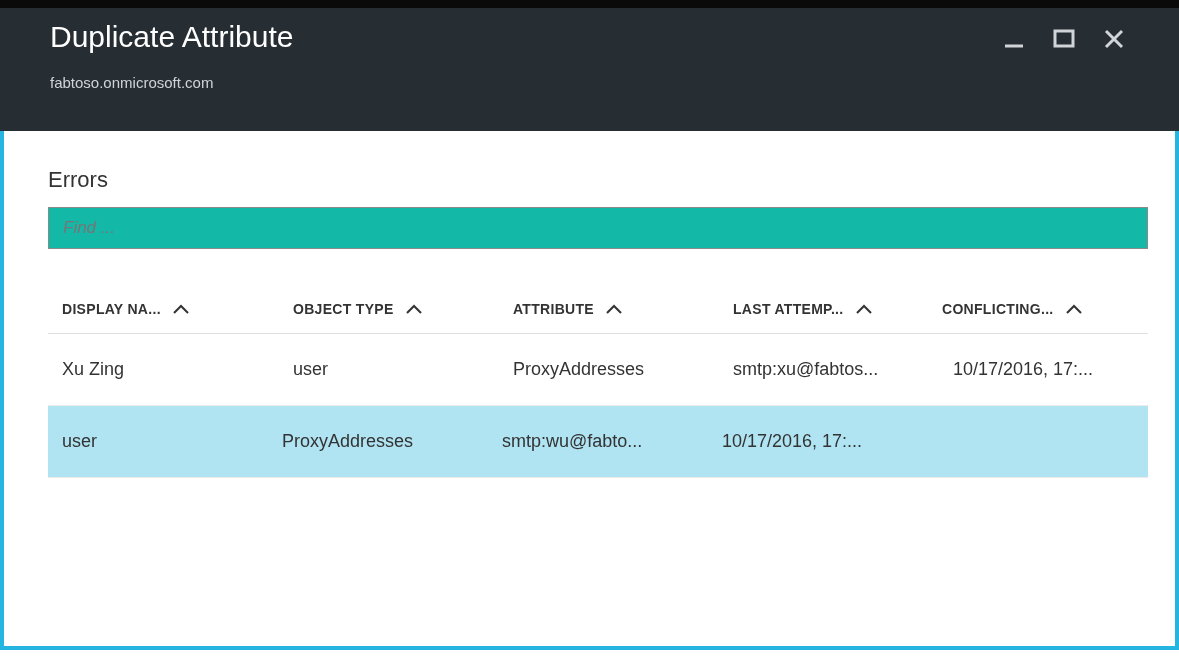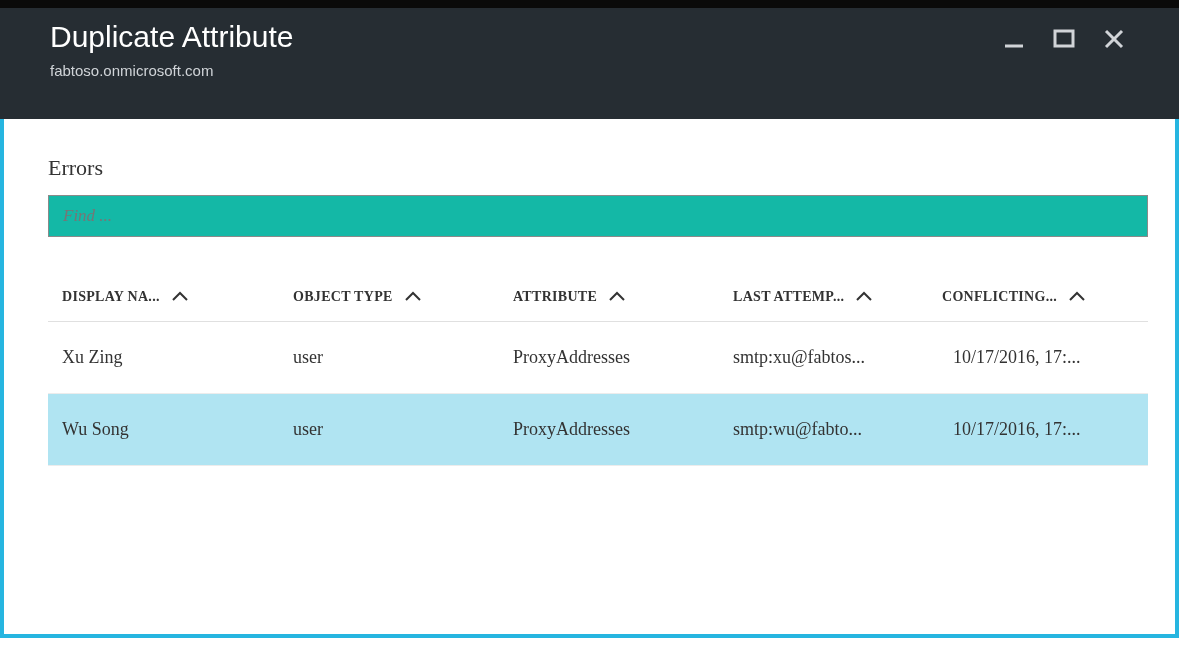--- a/index.html
+++ b/index.html
@@ -23,21 +23,21 @@
       justify-content: space-between;
     }
     .header-left {
       display: flex;
       flex-direction: column;
     }
     .title {
       font-size: 30px;
       font-weight: 300;
       color: #fff;
-      margin-bottom: 8px;
+      margin-bottom: 20px;
     }
     .subtitle {
       font-size: 15px;
       font-weight: 400;
       color: #d0d4d8;
     }
     .header-controls {
       display: flex;
       align-items: center;
       gap: 28px;
@@ -57,21 +57,20 @@
     .content-wrap {
       border-left: 4px solid #26b5e0;
       border-right: 4px solid #26b5e0;
       border-bottom: 4px solid #26b5e0;
       background: #fff;
       padding: 0;
       height: calc(657px - 8px - 130px);
     }
     .content {
       padding: 36px 27px 0 44px;
-      font-family: Liberation Serif, serif;
     }
     .section-title {
       font-size: 22px;
       font-weight: 400;
       color: #333;
       margin-bottom: 14px;
     }
     .search-box {
       width: 100%;
       border: 1px solid #8a8a8a;
@@ -212,21 +211,20 @@
       </div>
       <div class="tbody" id="tbody">
           <div class="tr">
             <div class="td col-1">Xu Zing</div>
             <div class="td col-2">user</div>
             <div class="td col-3">ProxyAddresses</div>
             <div class="td col-4">smtp:xu@fabtos...</div>
             <div class="td col-5">10/17/2016, 17:...</div>
           </div>
           <div class="tr selected">
-            <div class="td col-1">Wu Song</div>
             <div class="td col-2">user</div>
             <div class="td col-3">ProxyAddresses</div>
             <div class="td col-4">smtp:wu@fabto...</div>
             <div class="td col-5">10/17/2016, 17:...</div>
           </div>
         </div>
     </div>
   </div>
 </div>
 

